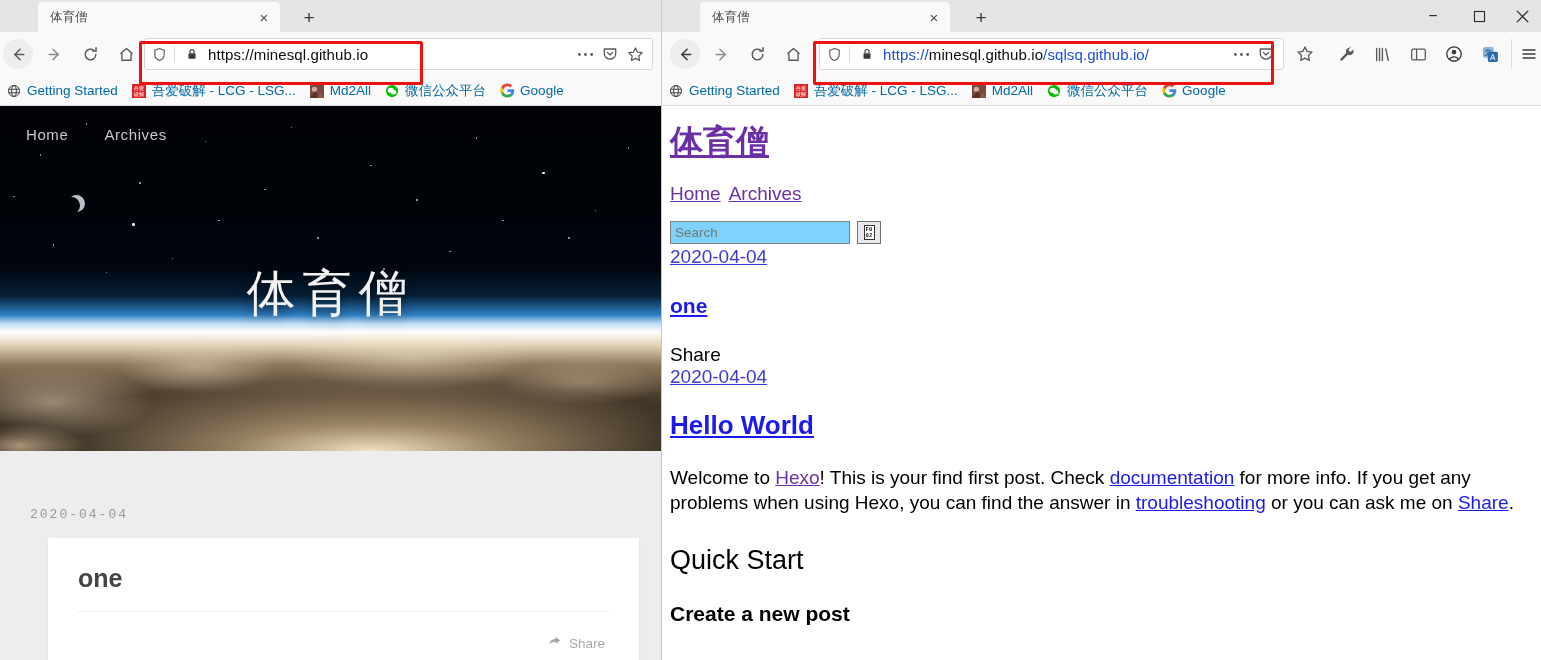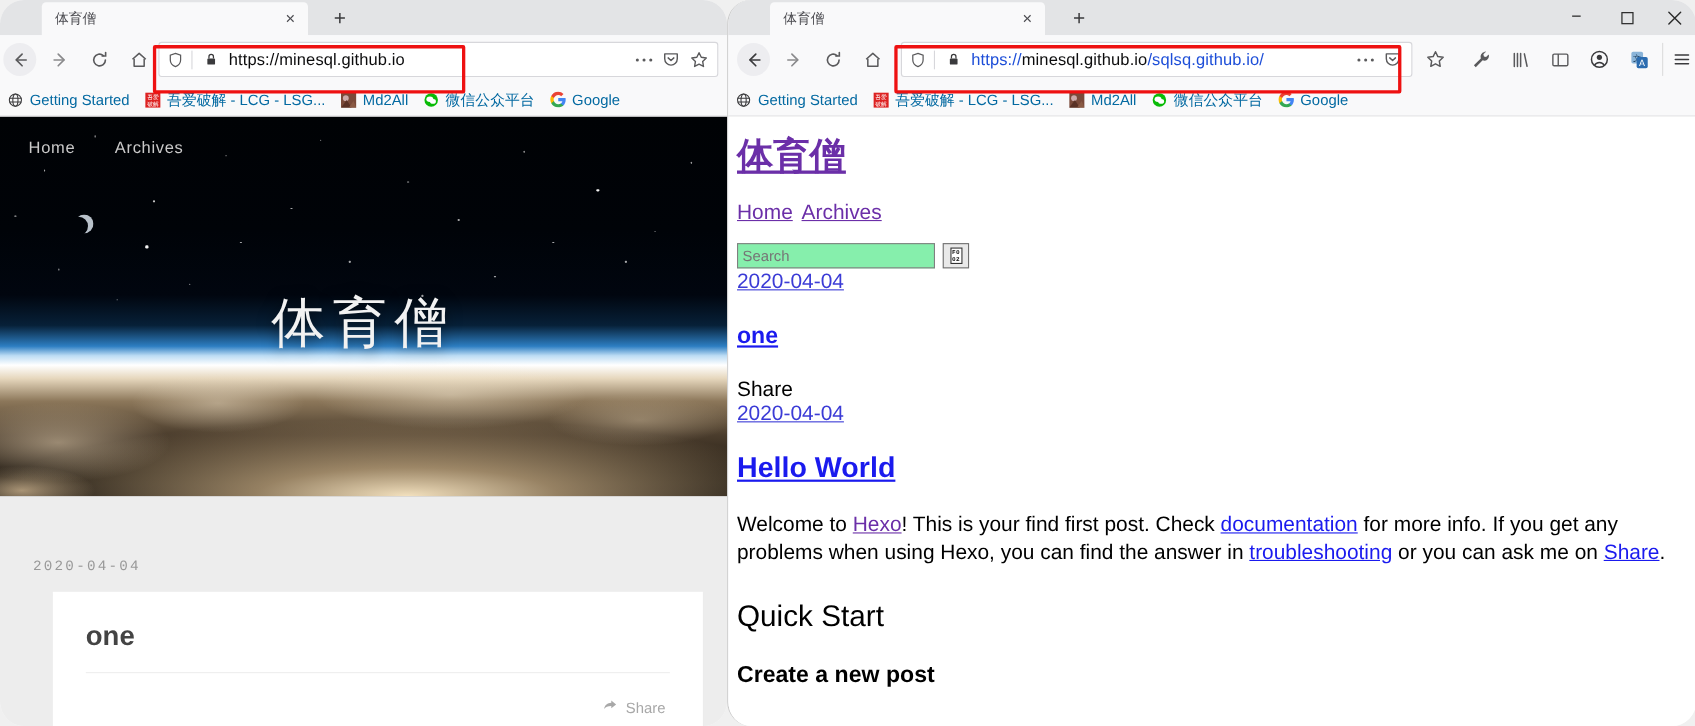--- a/index.html
+++ b/index.html
@@ -5,21 +5,21 @@
   html, body {
     margin: 0; padding: 0;
     width: 1541px; height: 660px;
     overflow: hidden;
     background: #f0f0f0;
     font-family: "Liberation Sans", sans-serif;
   }
   .screen { position: relative; width: 1541px; height: 660px; overflow: hidden; }
 
   
-  .win { position: absolute; top: 0; background: #f9f9fa; overflow: hidden; border-radius: 22px; }
+  .win { position: absolute; top: 0; background: #f9f9fa; overflow: hidden; }
   .win-left  { left: 0;   width: 661px; height: 660px; }
   .win-right { left: 661px; width: 880px; height: 660px;
                border-left: 1px solid #c8c8c8; }
 
   .tabstrip { position: relative; height: 32px; background: #e3e4e6; }
   .tab {
     position: absolute; top: 2px; height: 30px;
     background: #f9f9fa; border-top-left-radius: 4px; border-top-right-radius: 4px;
     display: flex; align-items: center;
     box-shadow: 0 -2px 0 0 #f9f9fa inset;
@@ -139,21 +139,21 @@
   .page-right { position: relative; height: 555px; background: #fff;
                 padding: 14px 16px 0 8px; overflow: hidden; }
   .page-right a { text-decoration: underline; }
   .r-title { margin: 0 0 18px 0; font-size: 33px; font-weight: 700; }
   .r-title a { color: #6b2fa8; }
   .r-nav { font-size: 19px; margin-bottom: 16px; }
   .r-nav a { color: #6b2fa8; margin-right: 8px; }
   .r-searchrow { display: flex; align-items: flex-start; gap: 7px; margin-bottom: 2px; }
   .r-search {
     width: 170px; height: 19px; font-size: 13.5px; padding: 1px 4px;
-    border: 1px solid #808080; background: #86efac; color: #000;
+    border: 1px solid #808080; background: #7dd3fc; color: #000;
     font-family: "Liberation Sans", sans-serif;
   }
   .r-search::placeholder { color: #767676; }
   .r-searchbtn {
     width: 24px; height: 23px; border: 1px solid #707070; background: #e9e9e9;
     display: flex; align-items: center; justify-content: center;
     font-family: "Liberation Mono", monospace;
   }
   .tofu {
     display: inline-block; border: 1px solid #333; background:#fff;

